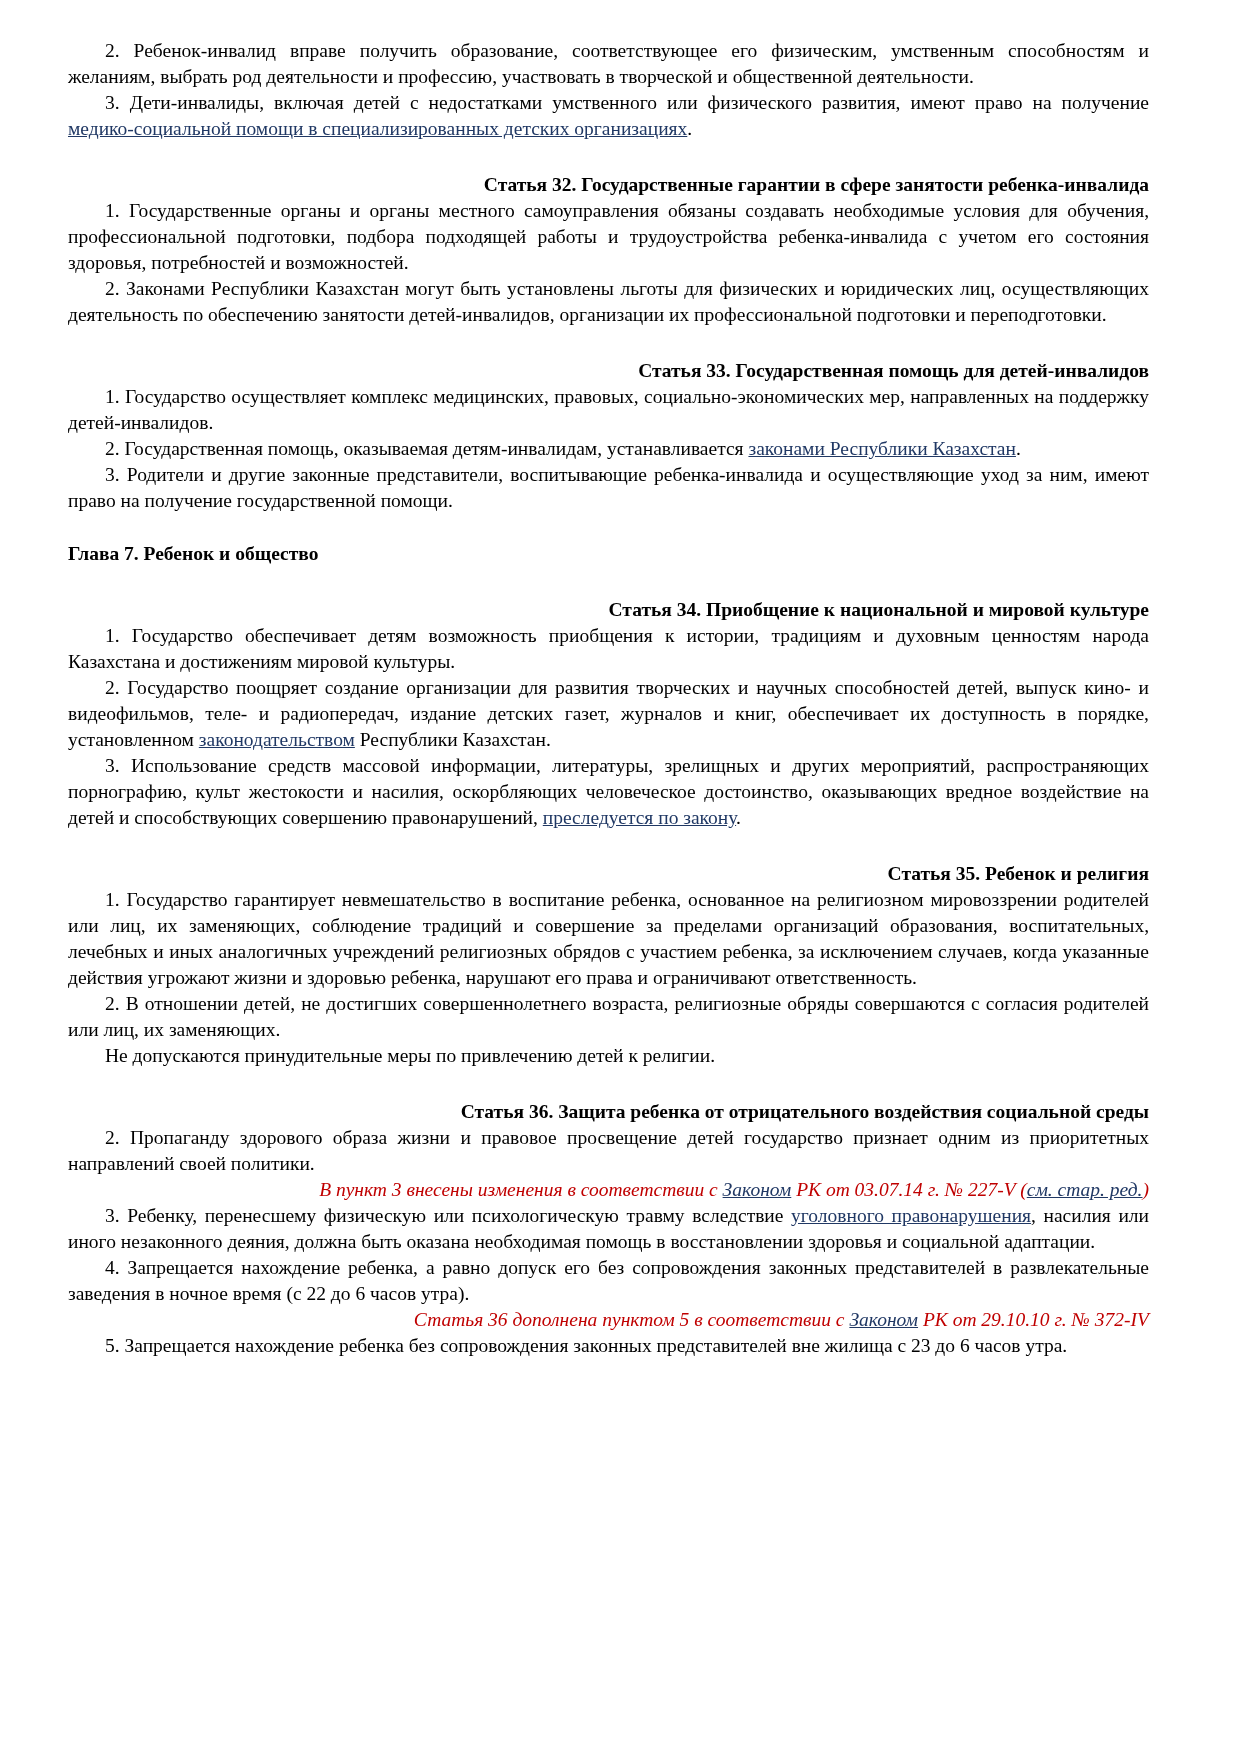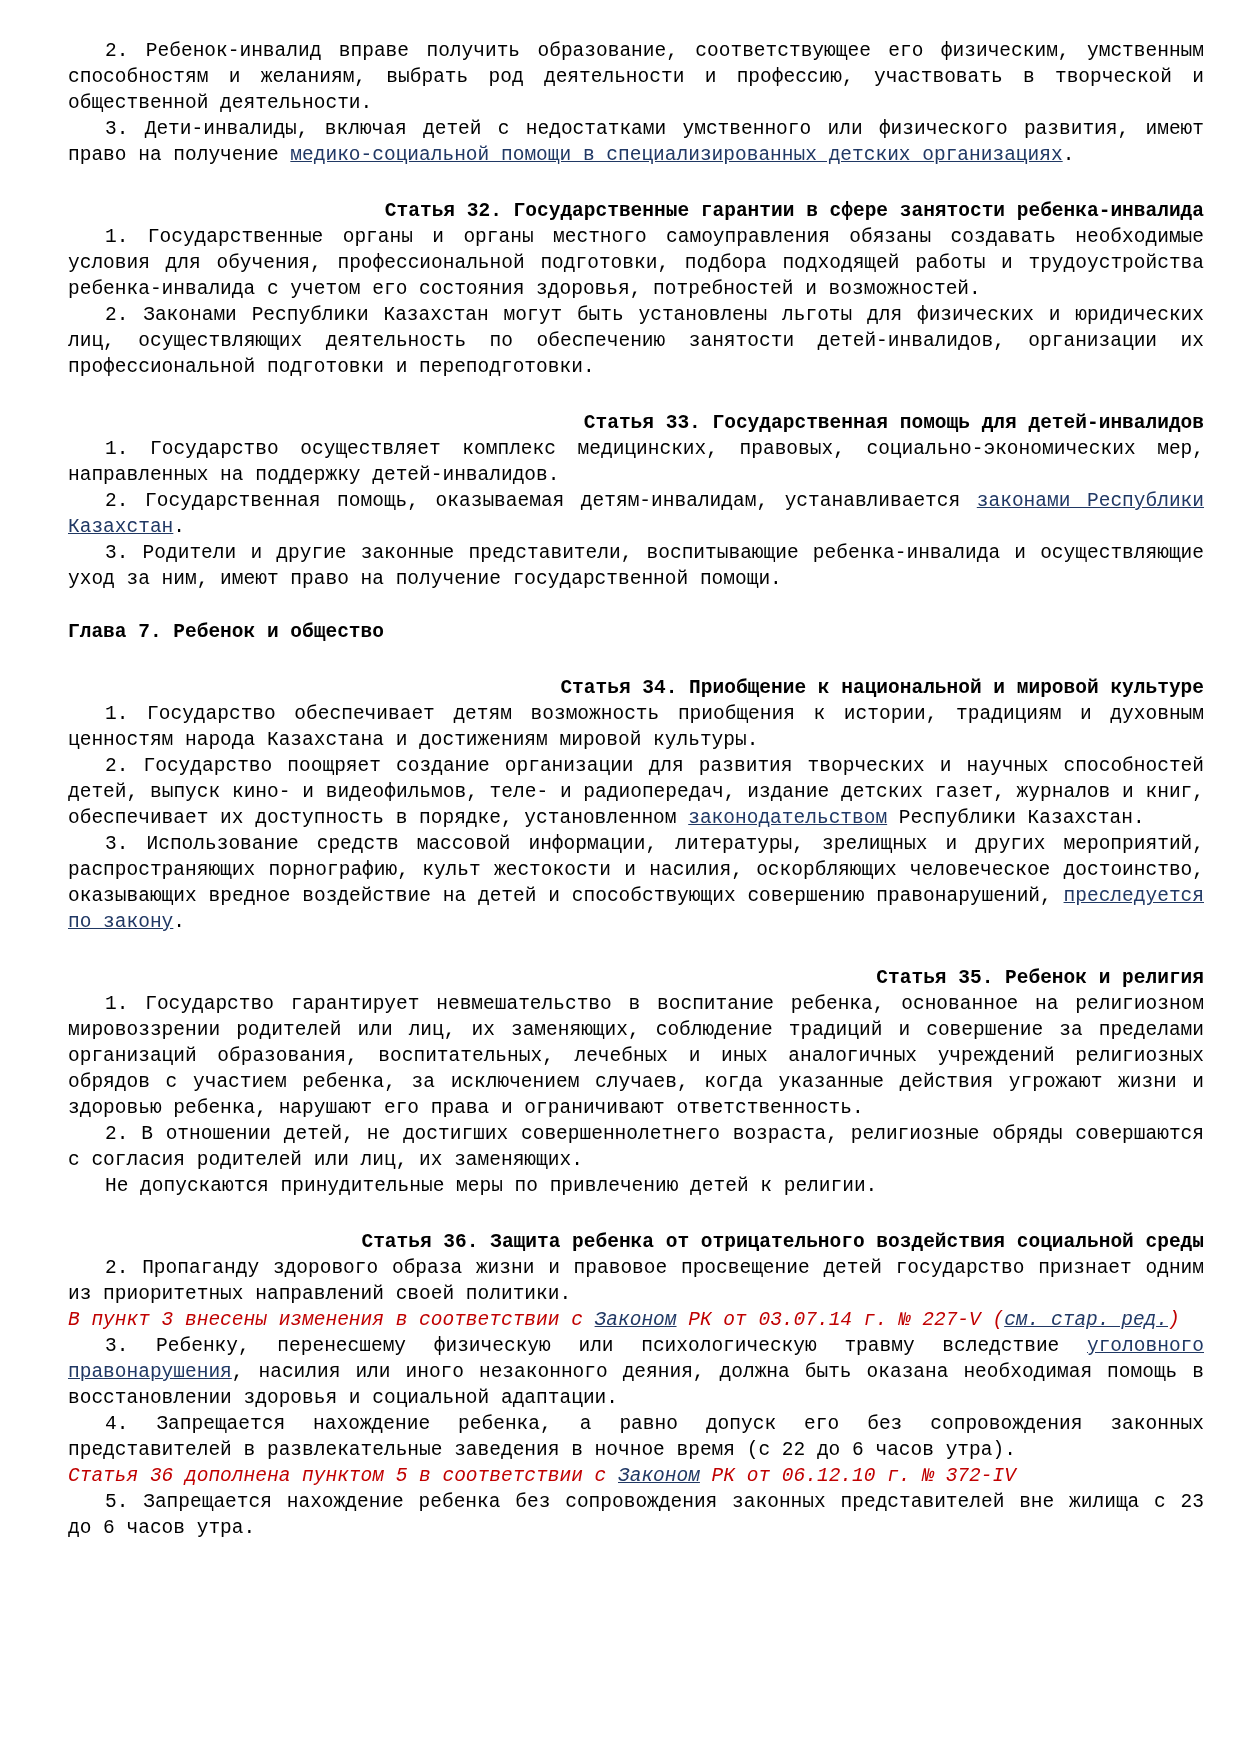--- a/index.html
+++ b/index.html
@@ -10,43 +10,42 @@
   body {
     width: 1240px;
     min-height: 1754px;
     font-family: "Liberation Serif", "DejaVu Serif", serif;
     font-size: 19.5px;
     line-height: 26px;
     color: #000000;
     -webkit-font-smoothing: antialiased;
   }
   .doc {
-    padding: 38px 36px 60px 68px;
+    padding: 38px 91px 60px 68px;
     box-sizing: border-box;
-    font-family: Liberation Mono, monospace;
   }
   p.blk {
     margin: 0;
     text-align: justify;
     text-indent: 37px;
   }
   p.h-article {
     font-weight: 700;
     text-align: right;
     margin-top: 30px;
   }
   p.h-chapter {
     font-weight: 700;
     text-align: left;
     text-indent: 0;
     margin-top: 27px;
     margin-bottom: 27px;
   }
   p.note {
-    text-align: left;
+    text-align: right;
     text-indent: 0;
     color: #c00000;
     font-style: italic;
   }
   .doclink {
     color: #203864;
     text-decoration: underline;
     cursor: pointer;
   }
   p.note .doclink {
@@ -74,15 +73,15 @@
     <p class="blk p"><span>3. Использование средств массовой информации, литературы, зрелищных и других мероприятий, распространяющих порнографию, культ жестокости и насилия, оскорбляющих человеческое достоинство, оказывающих вредное воздействие на детей и способствующих совершению правонарушений, </span><a class="doclink">преследуется по закону</a><span>.</span></p>
     <p class="blk h-article"><span>Статья 35. Ребенок и религия</span></p>
     <p class="blk p"><span>1. Государство гарантирует невмешательство в воспитание ребенка, основанное на религиозном мировоззрении родителей или лиц, их заменяющих, соблюдение традиций и совершение за пределами организаций образования, воспитательных, лечебных и иных аналогичных учреждений религиозных обрядов с участием ребенка, за исключением случаев, когда указанные действия угрожают жизни и здоровью ребенка, нарушают его права и ограничивают ответственность.</span></p>
     <p class="blk p"><span>2. В отношении детей, не достигших совершеннолетнего возраста, религиозные обряды совершаются с согласия родителей или лиц, их заменяющих.</span></p>
     <p class="blk p"><span>Не допускаются принудительные меры по привлечению детей к религии.</span></p>
     <p class="blk h-article"><span>Статья 36. Защита ребенка от отрицательного воздействия социальной среды</span></p>
     <p class="blk p"><span>2. Пропаганду здорового образа жизни и правовое просвещение детей государство признает одним из приоритетных направлений своей политики.</span></p>
     <p class="blk note"><span>В пункт 3 внесены изменения в соответствии с </span><a class="doclink">Законом</a><span> РК от 03.07.14 г. № 227-V (</span><a class="doclink">см. стар. ред.</a><span>)</span></p>
     <p class="blk p"><span>3. Ребенку, перенесшему физическую или психологическую травму вследствие </span><a class="doclink">уголовного правонарушения</a><span>, насилия или иного незаконного деяния, должна быть оказана необходимая помощь в восстановлении здоровья и социальной адаптации.</span></p>
     <p class="blk p"><span>4. Запрещается нахождение ребенка, а равно допуск его без сопровождения законных представителей в развлекательные заведения в ночное время (с 22 до 6 часов утра).</span></p>
-    <p class="blk note"><span>Статья 36 дополнена пунктом 5 в соответствии с </span><a class="doclink">Законом</a><span> РК от 06.12.10 г. № 372-IV</span></p>
+    <p class="blk note"><span>Статья 36 дополнена пунктом 5 в соответствии с </span><a class="doclink">Законом</a><span> РК от 29.10.10 г. № 372-IV</span></p>
     <p class="blk p"><span>5. Запрещается нахождение ребенка без сопровождения законных представителей вне жилища с 23 до 6 часов утра.</span></p>
   </div>
 
 </body></html>

